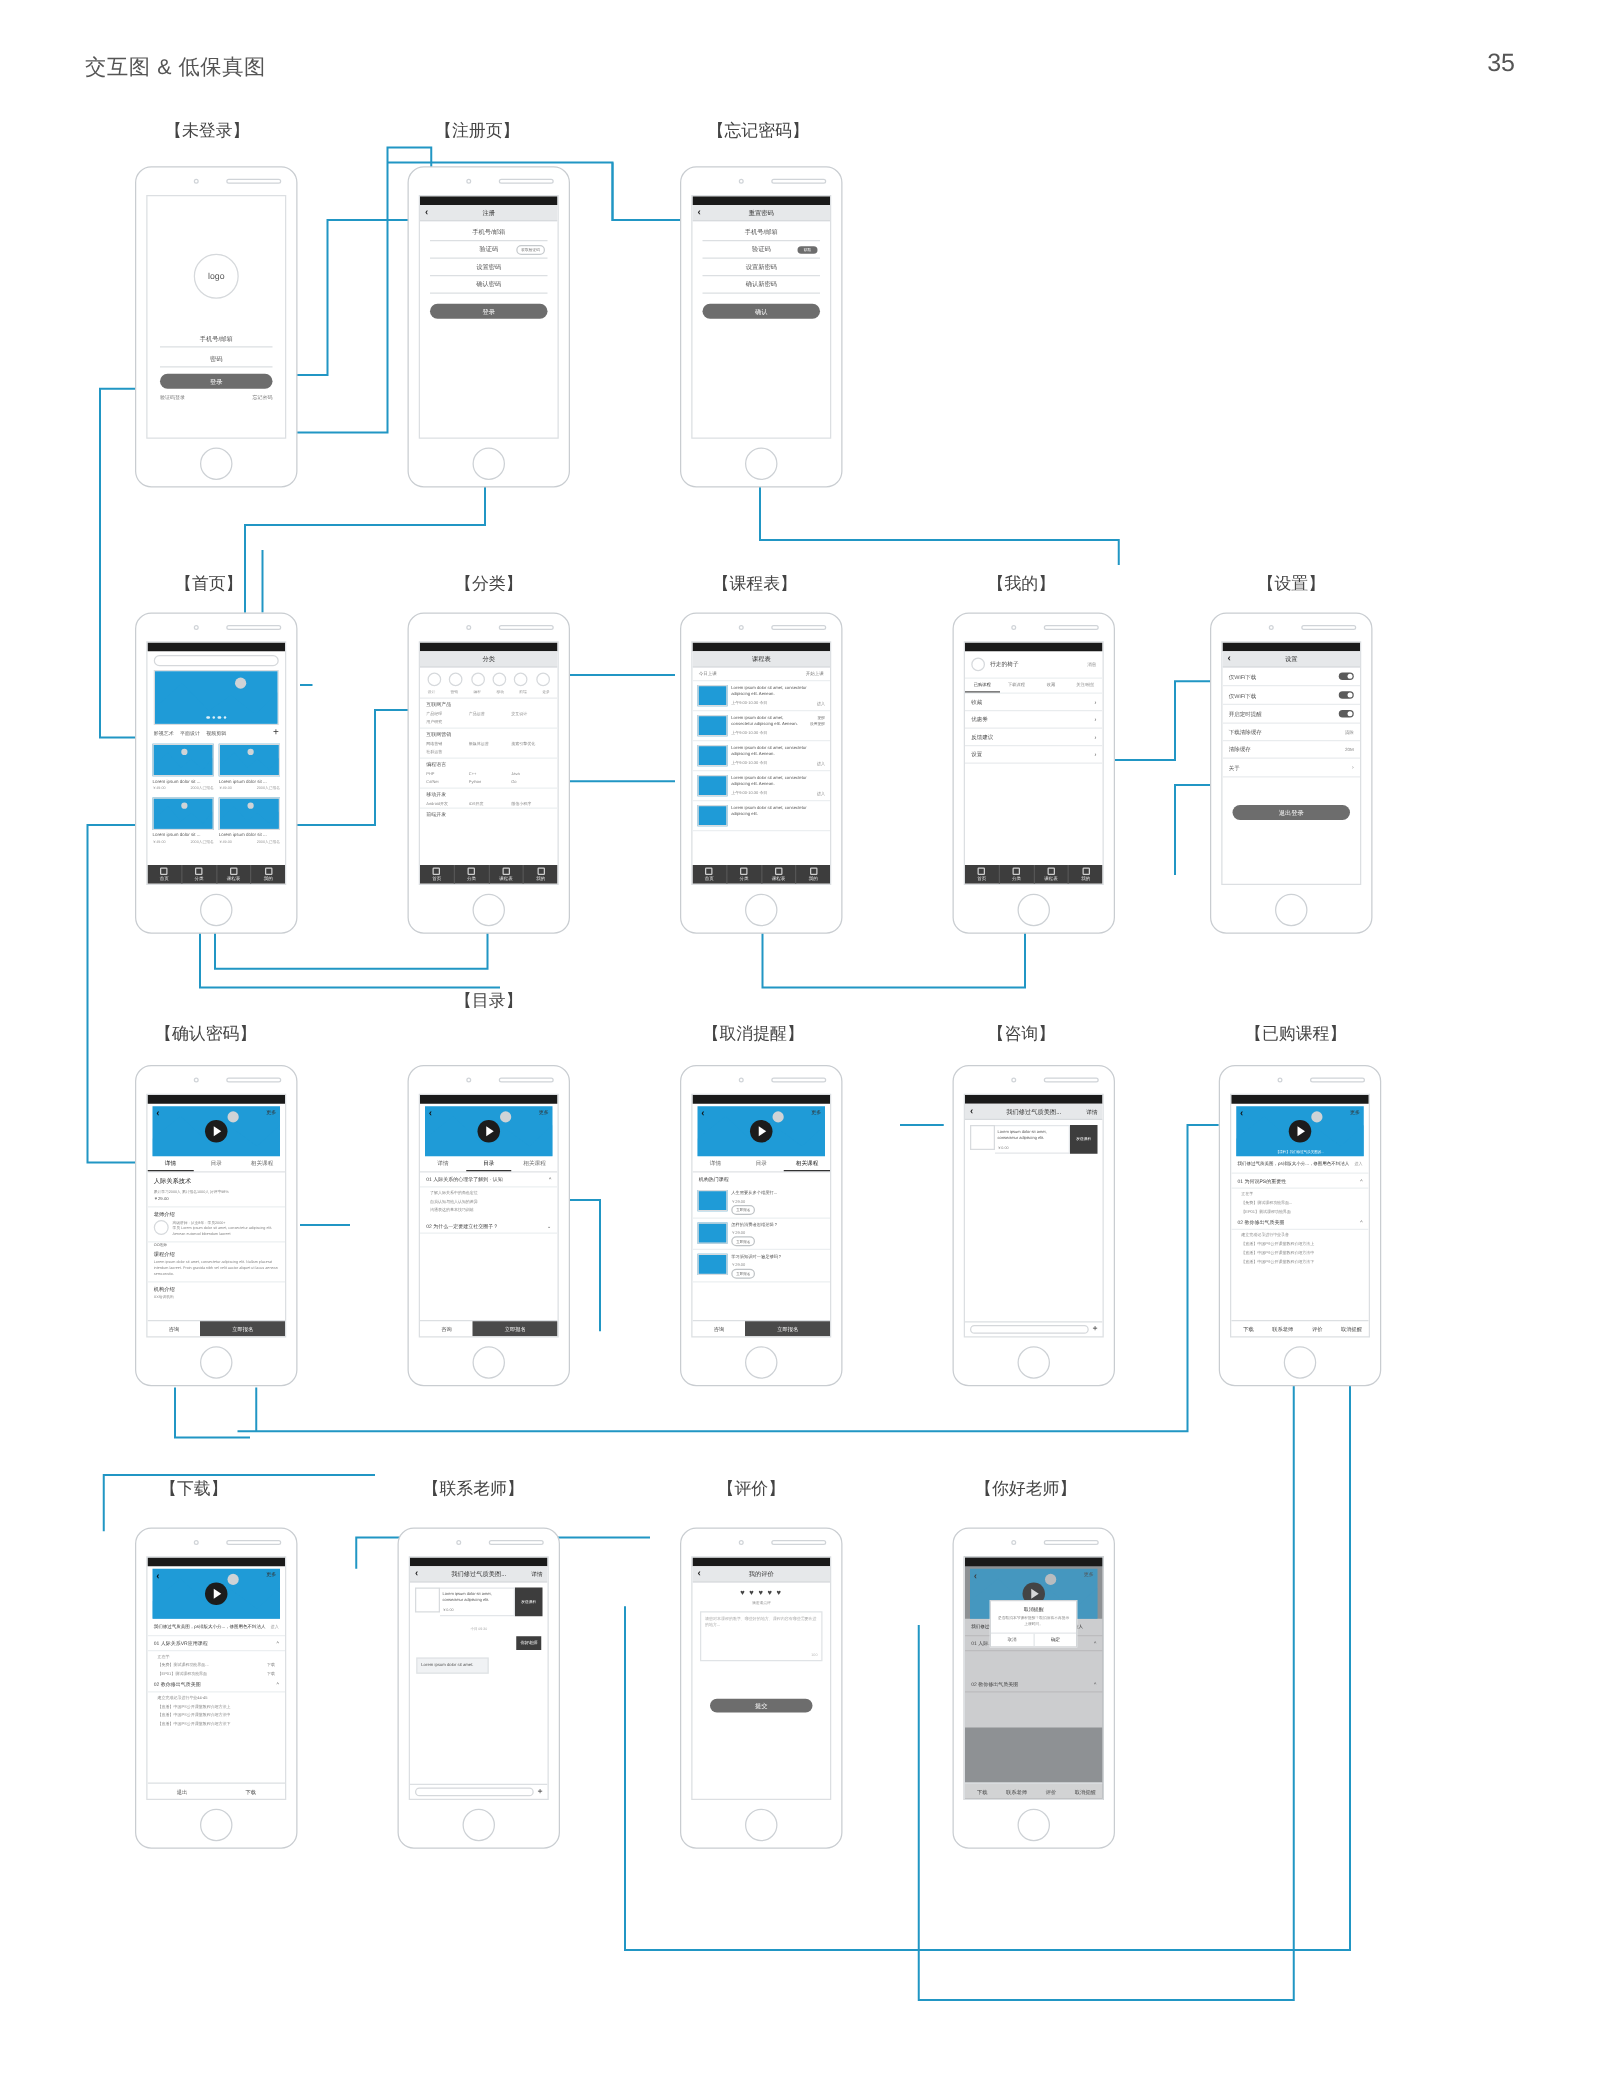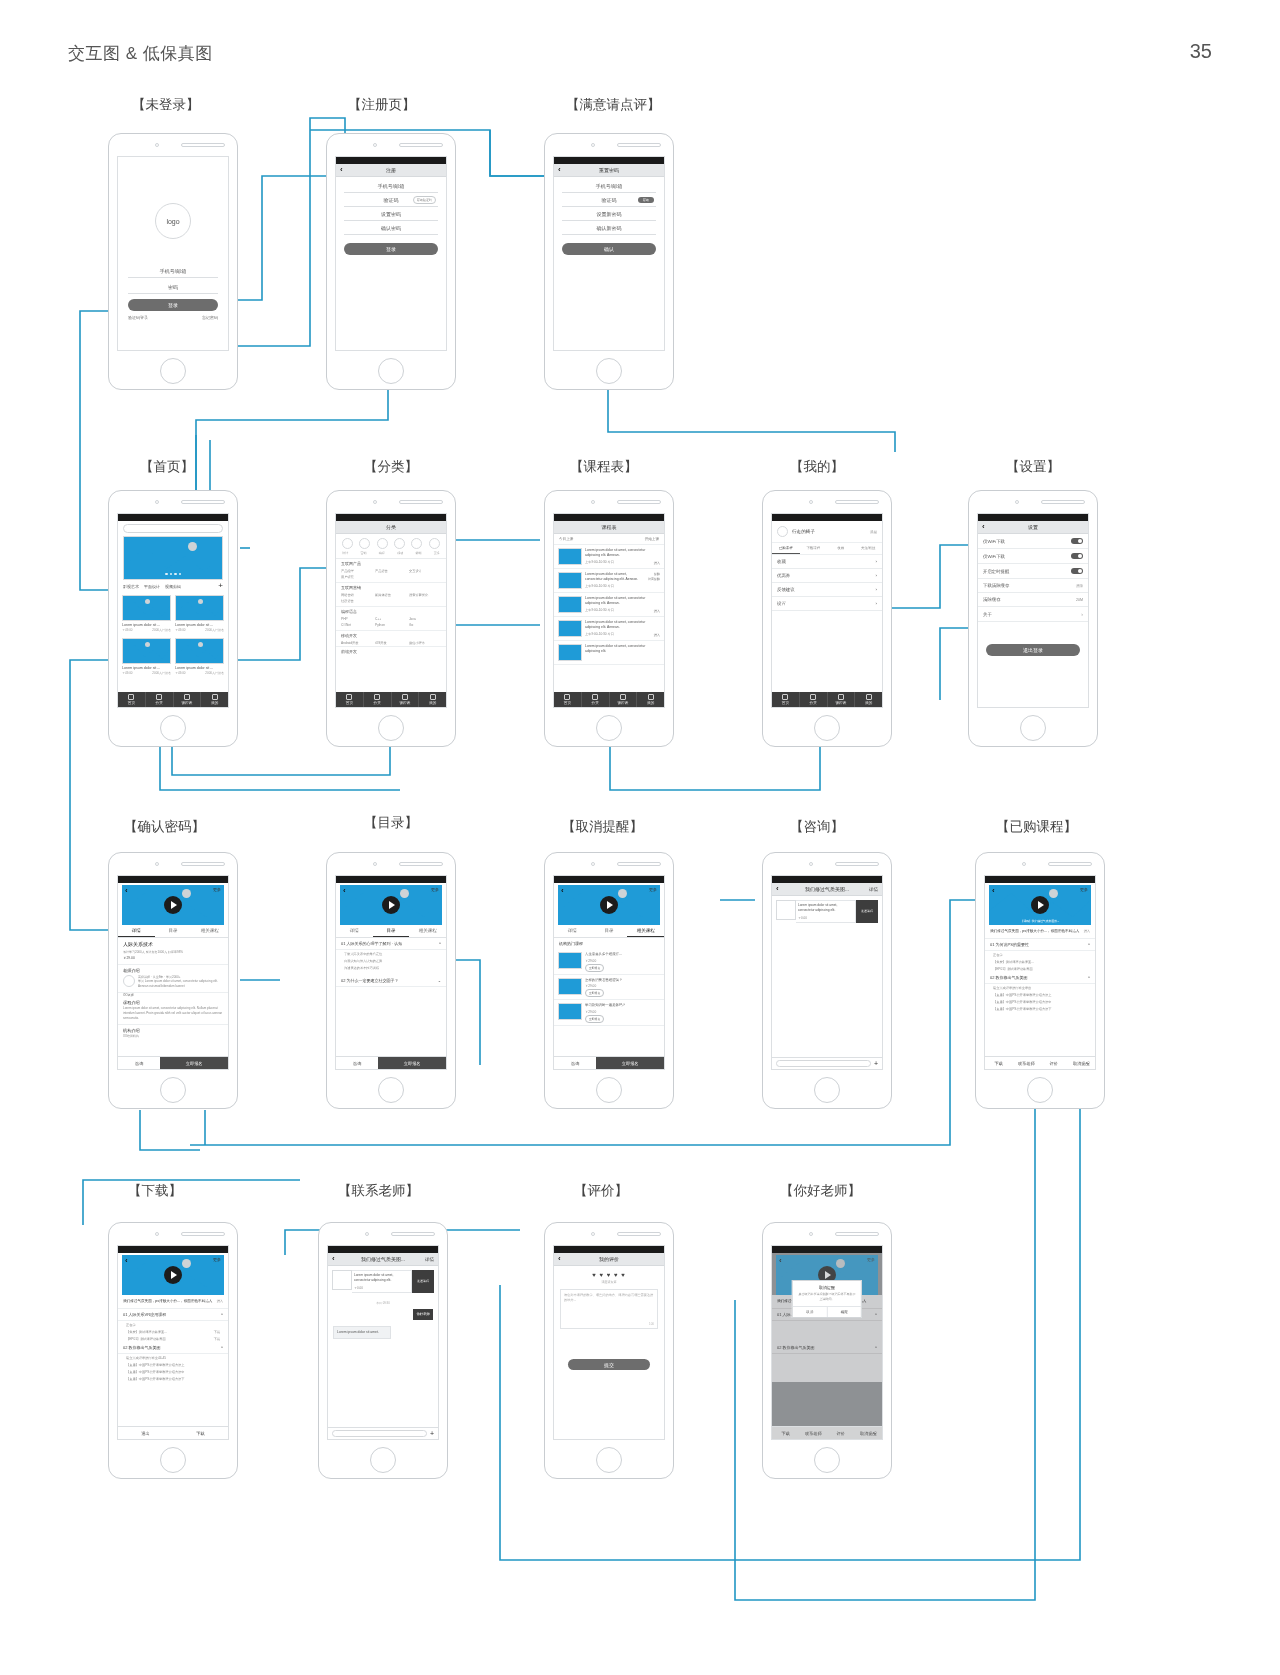--- a/index.html
+++ b/index.html
@@ -140,21 +140,21 @@
       <path d="M1080,1105 L1080,1560 L500,1560 L500,1285"></path>
       <path d="M83,1225 L83,1180 L300,1180"></path>
       <path d="M285,1255 L285,1230 L520,1230"></path>
       <path d="M480,1065 L480,960 L420,960"></path>
       <path d="M280,980 L240,980"></path>
     </g>
   </svg>
 
   <div class="slabel" style="left:132px;top:96px;">【未登录】</div>
   <div class="slabel" style="left:348px;top:96px;">【注册页】</div>
-  <div class="slabel" style="left:566px;top:96px;">【满意请点评】</div>
+  <div class="slabel" style="left:566px;top:96px;">【忘记密码】</div>
 
   <div class="phone" style="left:108px;top:133px;width:130px;height:257px;">
     <div class="cam" style="left:46px;"></div>
     <div class="speaker" style="left:72px;transform:none;"></div>
     <div class="screen">
       <div style="position:absolute;left:50%;top:46px;transform:translateX(-50%);width:36px;height:36px;border:1px solid #d6d9dc;border-radius:50%;display:flex;align-items:center;justify-content:center;font-size:7px;color:#555;">logo</div>
       <div class="line-field" style="position:absolute;left:10px;right:10px;top:108px;height:13px;">手机号/邮箱</div>
       <div class="line-field" style="position:absolute;left:10px;right:10px;top:124px;height:13px;">密码</div>
       <div class="btn-dark" style="position:absolute;left:10px;right:10px;top:142px;height:12px;">登录</div>
       <div class="tinytext" style="position:absolute;left:10px;top:158px;">验证码登录</div>
@@ -570,21 +570,21 @@
       <div class="rowitem">
           <span>关于</span>
           <span style="font-size:5px;color:#999;">›</span>
         </div>
       <div class="btn-dark" style="height:12px;margin:22px 8px 0;">退出登录</div>
     </div>
     <div class="home"></div>
   </div>
 
   <div class="slabel" style="left:124px;top:818px;">【确认密码】</div>
-  <div class="slabel" style="left:364px;top:814px;">【目录】</div>
+  <div class="slabel" style="left:364px;top:792px;">【目录】</div>
   <div class="slabel" style="left:562px;top:818px;">【取消提醒】</div>
   <div class="slabel" style="left:790px;top:818px;">【咨询】</div>
   <div class="slabel" style="left:996px;top:818px;">【已购课程】</div>
 
   <div class="phone" style="left:108px;top:852px;width:130px;height:257px;">
     <div class="cam" style="left:46px;"></div>
     <div class="speaker" style="left:72px;transform:none;"></div>
     <div class="screen">
       <div class="statusbar"></div>
       <div style="position:relative;height:40px;margin:2px 4px 0;">

